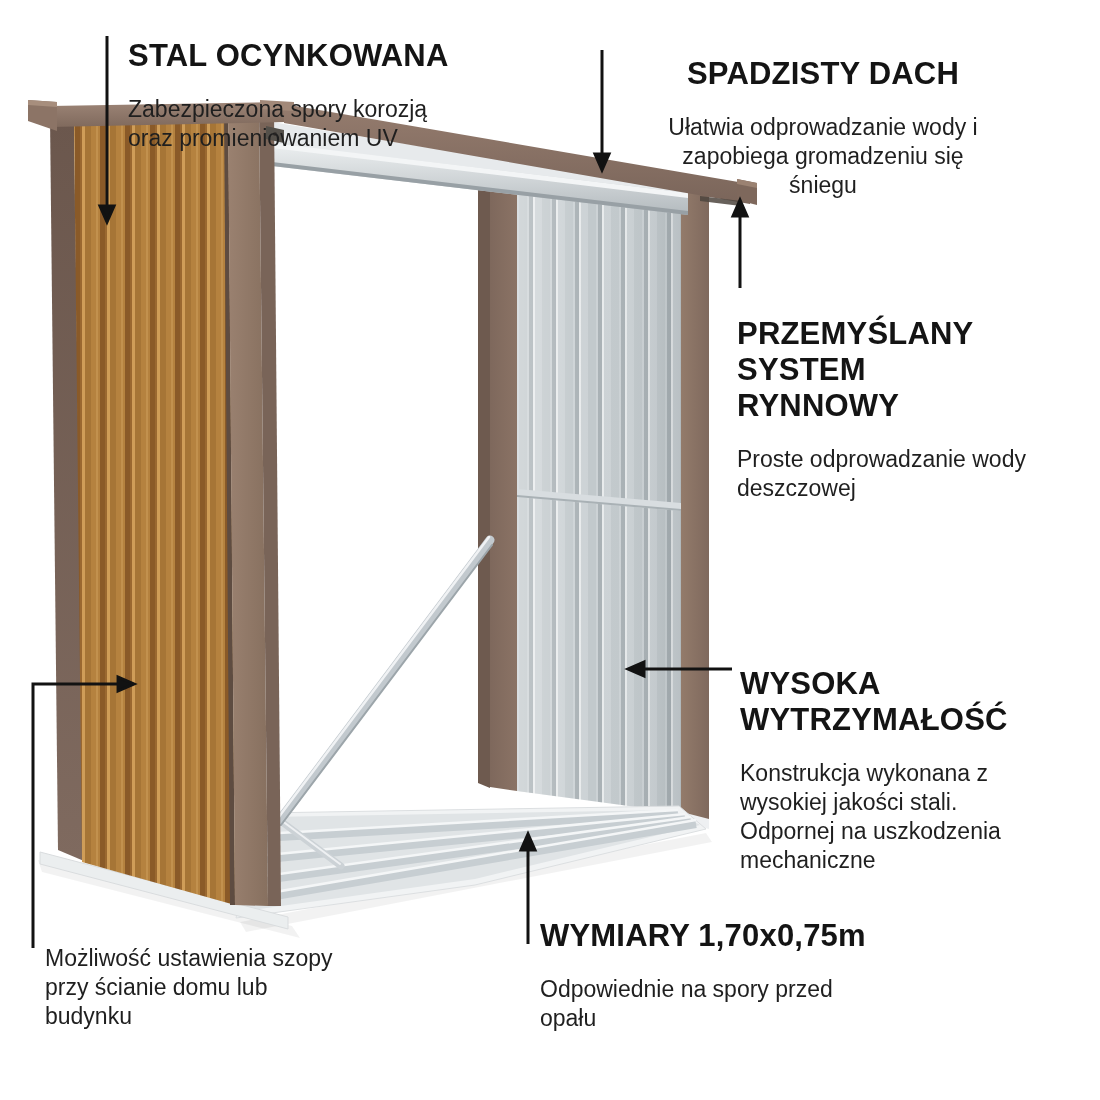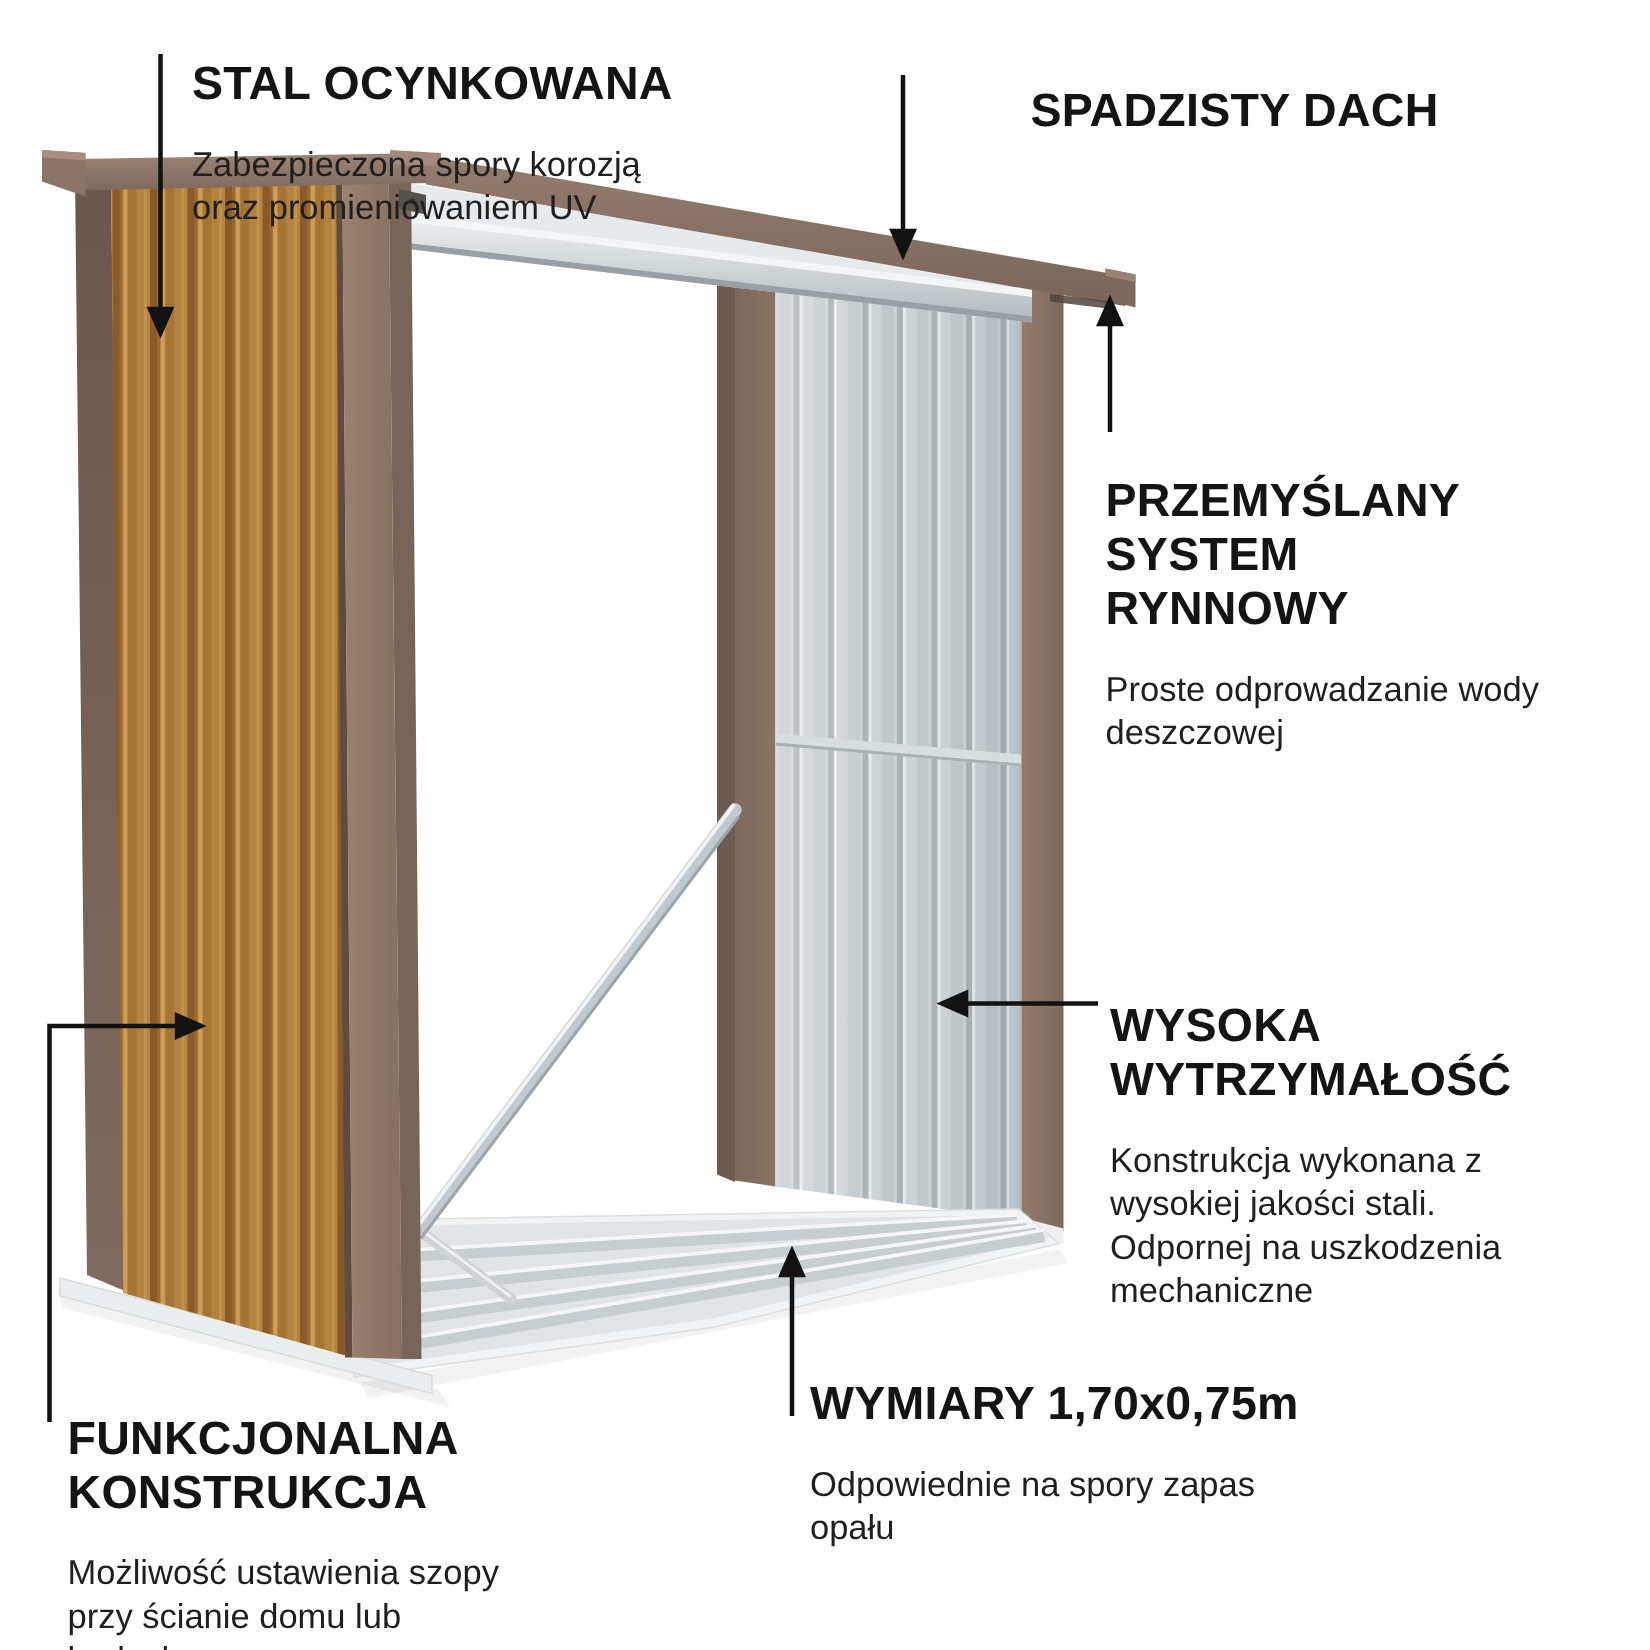--- a/index.html
+++ b/index.html
@@ -173,45 +173,46 @@
   </svg>
 
   <div class="ann" style="left:128px;top:20px;width:420px;">
     <div class="t">STAL OCYNKOWANA</div>
     <div class="b">Zabezpieczona spory korozją
 oraz promieniowaniem UV</div>
   </div>
 
   <div class="ann" style="left:623px;top:38px;width:400px;text-align:center;">
     <div class="t">SPADZISTY DACH</div>
+    <div class="b">Ułatwia odprowadzanie wody i
+zapobiega gromadzeniu się
+śniegu</div>
   </div>
 
   <div class="ann" style="left:740px;top:648px;width:360px;">
     <div class="t">WYSOKA
 WYTRZYMAŁOŚĆ</div>
     <div class="b">Konstrukcja wykonana z
 wysokiej jakości stali.
 Odpornej na uszkodzenia
 mechaniczne</div>
   </div>
 
   <div class="ann" style="left:737px;top:298px;width:360px;">
     <div class="t">PRZEMYŚLANY SYSTEM
 RYNNOWY</div>
     <div class="b">Proste odprowadzanie wody
 deszczowej</div>
   </div>
 
   <div class="ann" style="left:45px;top:923px;width:380px;">
-    <div class="t">FUNKCJONALNA
-KONSTRUKCJA</div>
     <div class="b">Możliwość ustawienia szopy
 przy ścianie domu lub
 budynku</div>
   </div>
 
   <div class="ann" style="left:540px;top:900px;width:400px;">
     <div class="t">WYMIARY 1,70x0,75m</div>
-    <div class="b">Odpowiednie na spory zapas
+    <div class="b">Odpowiednie na spory przed
 opału</div>
   </div>
 
 </div>
 
 </body></html>

